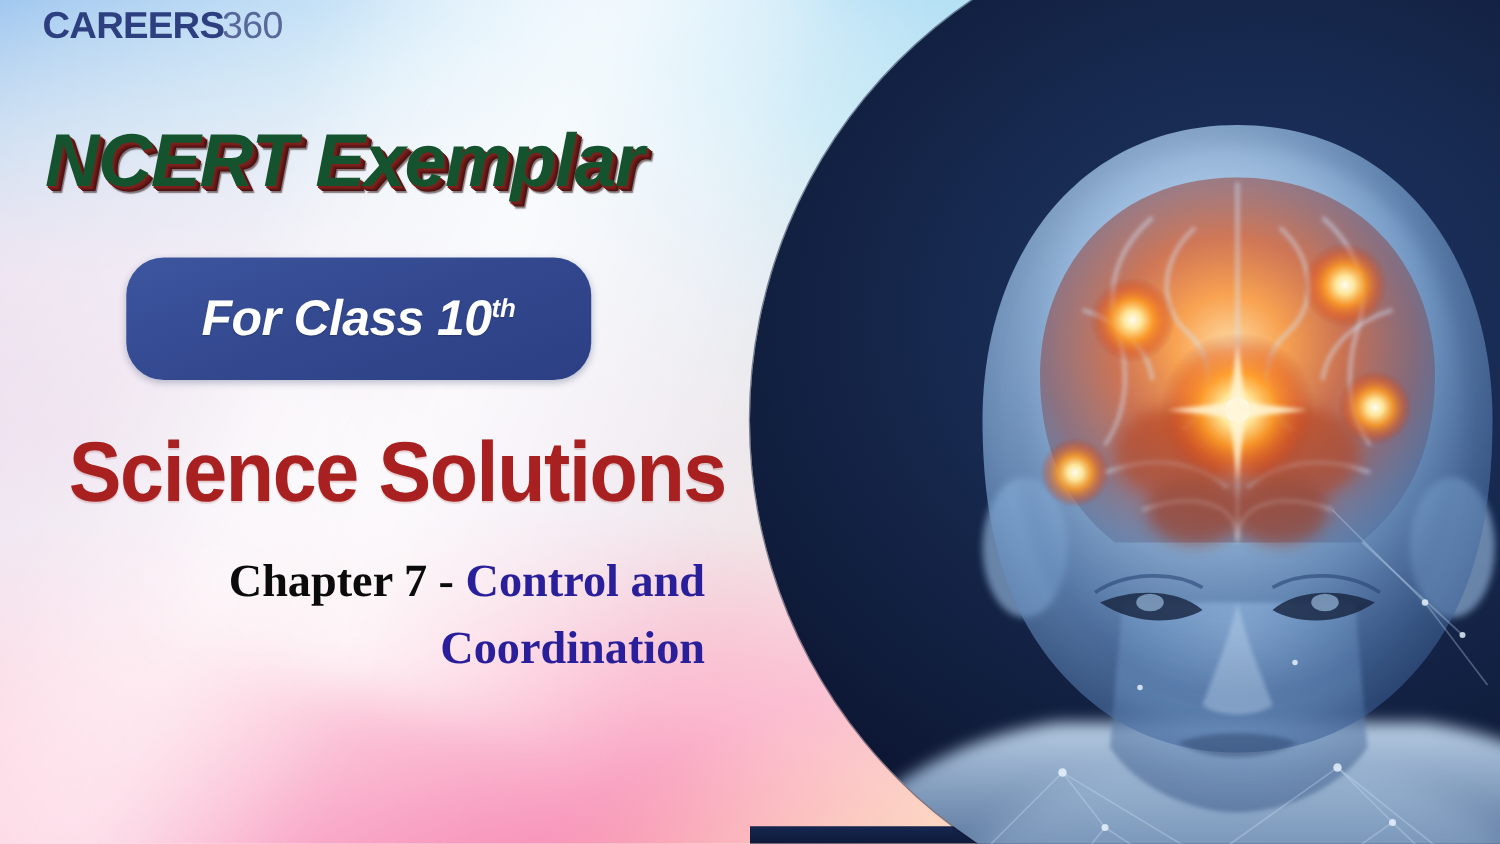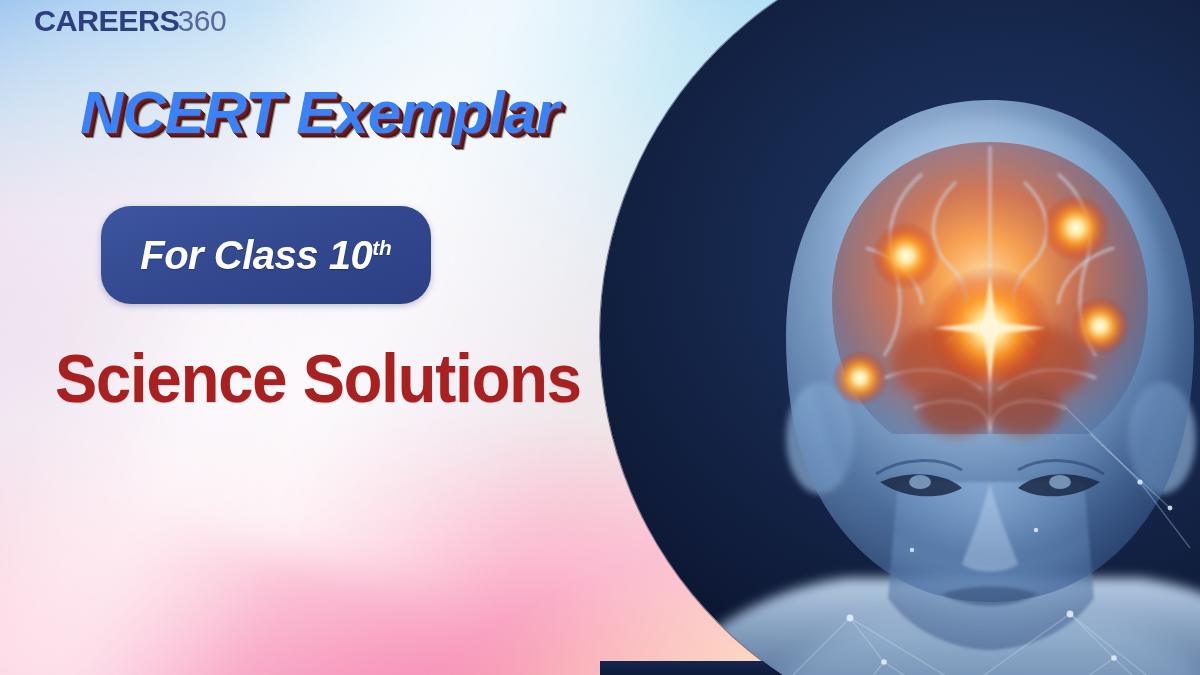--- a/index.html
+++ b/index.html
@@ -118,44 +118,43 @@
     font-size:30px;
     letter-spacing:-0.4px;
     color:#49588f;
     opacity:.88;
     margin-left:1px;
   }
 
   
   .headline {
     position:absolute;
-    left:36px; top:82px;
+    left:36px; top:98px;
     width:520px;
     font-family:"Liberation Sans", sans-serif;
     font-style:italic;
     font-weight:700;
     font-size:60px;
     line-height:1.04;
     letter-spacing:-1px;
-    color:#3b82f6;
+    color:#14532d;
     white-space:nowrap;
     text-shadow:
       1px 1px 0 #7e1f1c,
       2px 2px 0 #6d1a18,
       3px 3px 0 #5c1715,
       4px 4px 0 #4b1211,
       5px 5px 1px rgba(40,12,12,.55);
-    margin-left: 44px;
   }
 
   
   .class-pill {
     position:absolute;
     left:101px; top:206px;
-    width:330px; height:98px;
+    width:372px; height:98px;
     border-radius:30px;
     background:linear-gradient(160deg,#3c569f 0%, #33488f 48%, #2c3f84 100%);
     box-shadow:0 2px 6px rgba(30,45,95,.28);
     display:flex; align-items:center; justify-content:center;
   }
   .class-pill-text {
     font-family:"Liberation Sans", sans-serif;
     font-style:italic;
     font-weight:700;
     font-size:40px;
@@ -368,14 +367,17 @@
   </div>
 
   <div class="headline">NCERT Exemplar</div>
 
   <div class="class-pill">
     <span class="class-pill-text"><span>For Class 10</span><sup>th</sup></span>
   </div>
 
   <div class="subject">Science Solutions</div>
 
+  <div class="chapter">
+    <span class="chapter-prefix">Chapter 7 - </span><span class="chapter-title">Control and Coordination</span>
+  </div>
 
 </div>
 
 </body></html>

